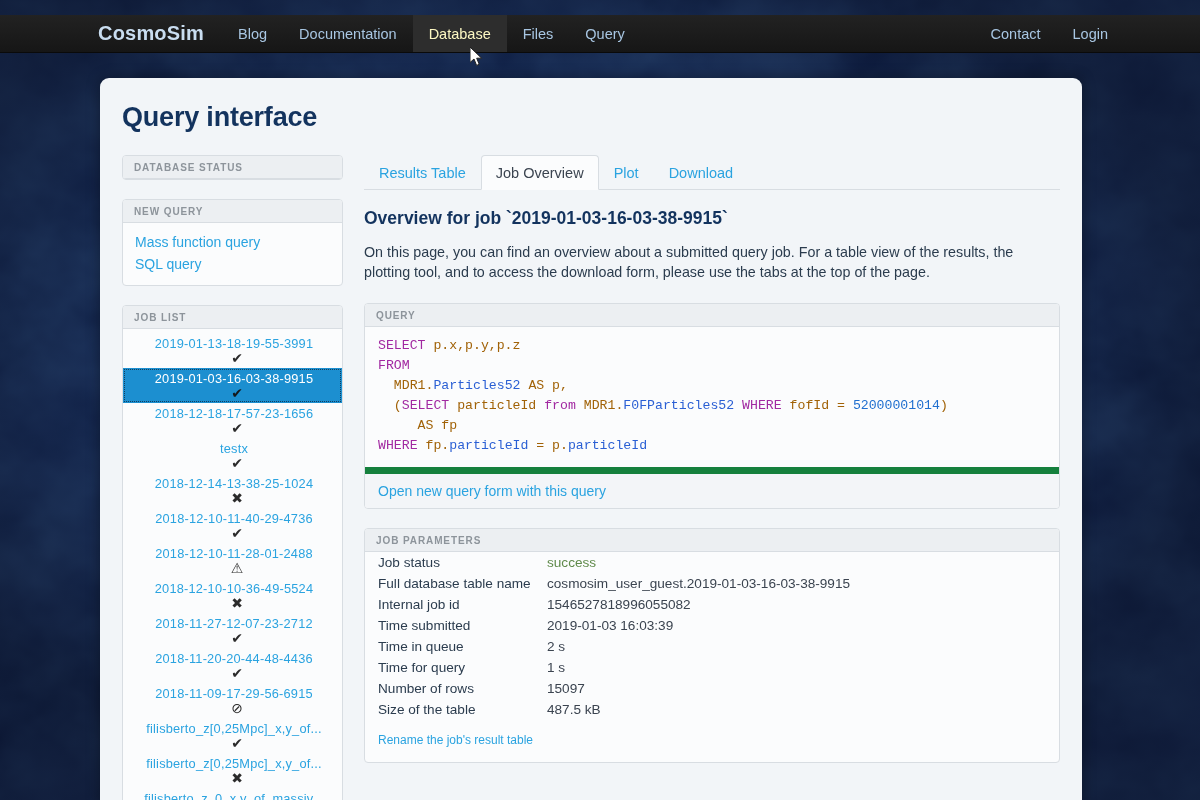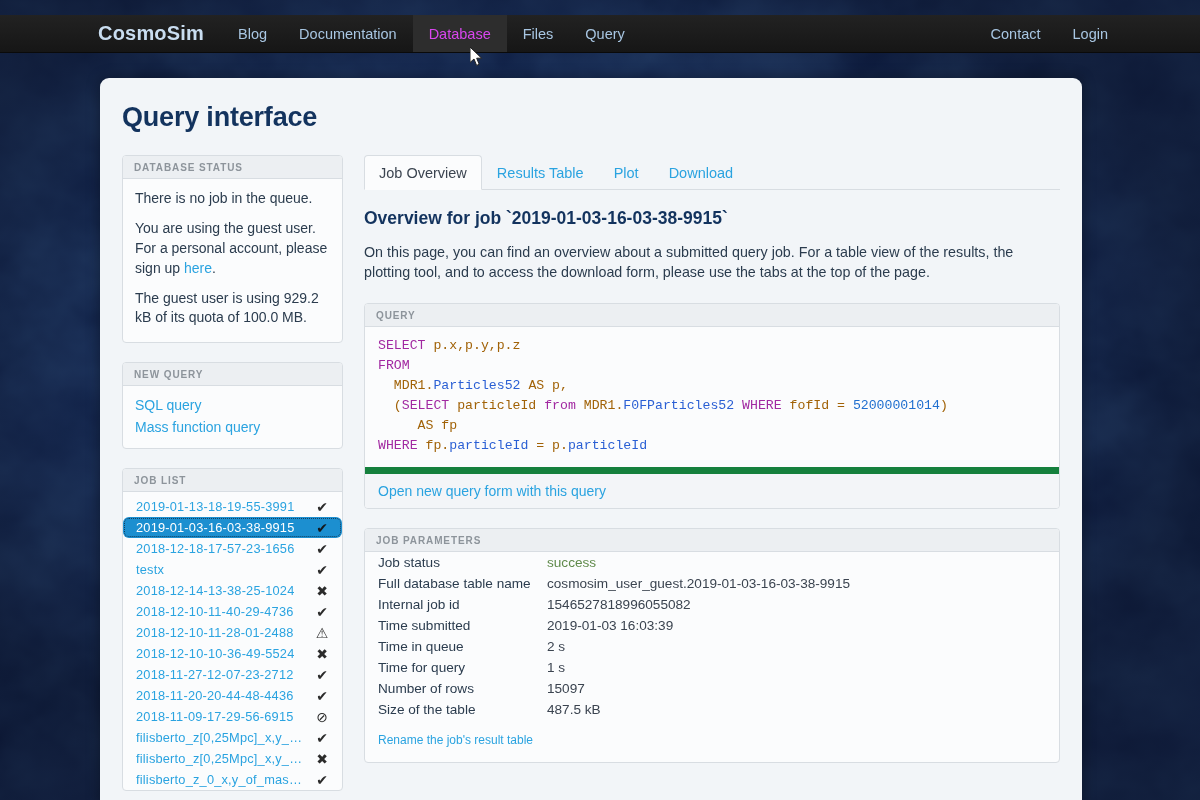--- a/index.html
+++ b/index.html
@@ -58,21 +58,21 @@
   #navbar .navright { margin-left: auto; padding-right: 76px; }
   #navbar a.navitem {
     color: #a8c6e2;
     font-size: 14.5px;
     text-decoration: none;
     display: flex; align-items: center;
     padding: 0 16px;
     cursor: pointer;
   }
   #navbar a.navitem.active {
-    color: #d946ef;
+    color: #fef9c3;
     background: #2d2d2d;
   }
 
   
   #panel {
     position: absolute; z-index: 4;
     left: 100px; top: 78px;
     width: 982px;
     height: 730px;
     background: #f2f5f8;
@@ -136,20 +136,21 @@
     cursor: pointer;
   }
 
   
   .joblist { padding: 4px 0 0 0; }
   .jobrow {
     display: flex; align-items: center;
     padding: 3px 10px 3px 13px;
     font-size: 12.8px;
     cursor: pointer;
+    flex-direction: column;
   }
   .jobrow .jobname {
     color: #2aa3e0;
     white-space: nowrap;
     overflow: hidden;
     text-overflow: ellipsis;
     flex: 1 1 auto;
     letter-spacing: .2px;
   }
   .jobrow .jobicon {
@@ -158,21 +159,20 @@
     text-align: center;
     color: #2b2b2b;
     font-size: 14px;
     line-height: 1;
     margin-left: 6px;
   }
   .jobrow.selected {
     background: #1c8fd0;
     outline: 1px dotted #123f5e;
     outline-offset: -2px;
-    border-radius: 6px;
   }
   .jobrow.selected .jobname { color: #ffffff; }
   .jobrow.selected .jobicon { color: #14181c; }
 
   
   .tabs {
     display: flex; align-items: flex-end;
     border-bottom: 1px solid #d8dde2;
     margin-bottom: 18px;
   }
@@ -310,32 +310,27 @@
 <div id="panel">
   <div id="panel-inner">
     <h1 class="page-title">Query interface</h1>
 
     <div id="cols">
 
       <div id="sidebar">
 
         <div class="card">
           <div class="card-head">DATABASE STATUS</div>
-          <div class="card-body">
-            <p class="status-p">There is no job in the queue.</p>
-            <p class="status-p"><span>You are using the guest user. For a personal account, please sign up </span><a class="link">here</a><span>.</span></p>
-            <p class="status-p">The guest user is using 929.2 kB of its quota of 100.0 MB.</p>
-          </div>
         </div>
 
         <div class="card">
           <div class="card-head">NEW QUERY</div>
           <div class="nq-list">
+            <a>Mass function query</a>
             <a>SQL query</a>
-            <a>Mass function query</a>
           </div>
         </div>
 
         <div class="card">
           <div class="card-head">JOB LIST</div>
           <div class="joblist" id="joblist">
               <div class="jobrow">
                 <span class="jobname">2019-01-13-18-19-55-3991</span>
                 <span class="jobicon">✔</span>
               </div>
@@ -392,22 +387,22 @@
                 <span class="jobicon">✔</span>
               </div>
             </div>
         </div>
 
       </div>
 
       <div id="main">
 
         <div class="tabs">
+          <a class="tab">Results Table</a>
           <a class="tab active">Job Overview</a>
-          <a class="tab">Results Table</a>
           <a class="tab">Plot</a>
           <a class="tab">Download</a>
         </div>
 
         <h2 class="overview-title">Overview for job `2019-01-03-16-03-38-9915`</h2>
         <p class="overview-desc">On this page, you can find an overview about a submitted query job. For a table view of the results, the plotting tool, and to access the download form, please use the tabs at the top of the page.</p>
 
         <div class="card">
           <div class="card-head">QUERY</div>
           <div class="sql" id="sqlblock"><div><span class="kw">SELECT</span><span class="id"> p.x,p.y,p.z</span></div><div><span class="kw">FROM</span></div><div><span class="id">  MDR1.</span><span class="tbl">Particles52</span><span class="id"> AS p,</span></div><div><span class="id">  (</span><span class="kw">SELECT</span><span class="id"> particleId </span><span class="kw">from</span><span class="id"> MDR1.</span><span class="tbl">F0FParticles52</span><span class="id"> </span><span class="kw">WHERE</span><span class="id"> fofId = </span><span class="num">52000001014</span><span class="id">)</span></div><div><span class="id">     AS fp</span></div><div><span class="kw">WHERE</span><span class="id"> fp.</span><span class="tbl">particleId</span><span class="id"> = p.</span><span class="tbl">particleId</span></div></div>

